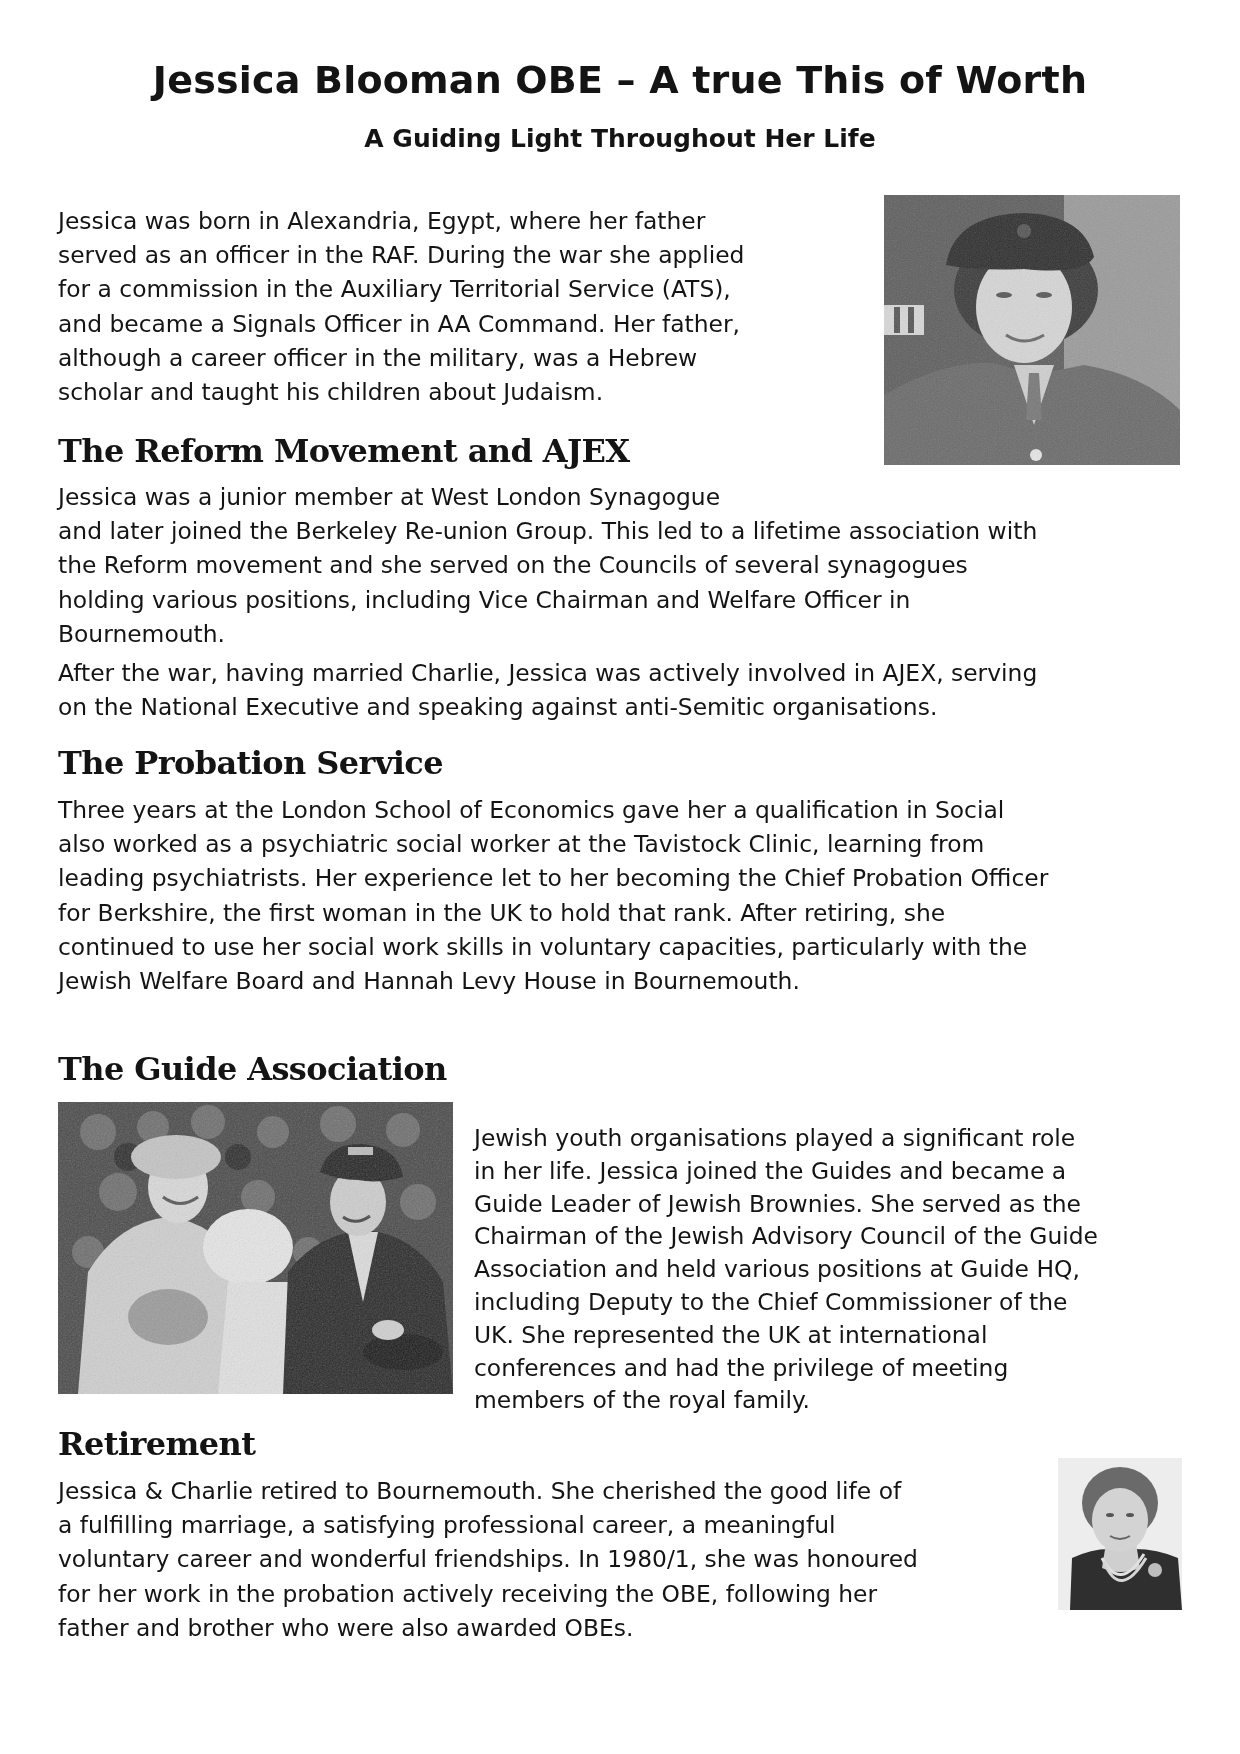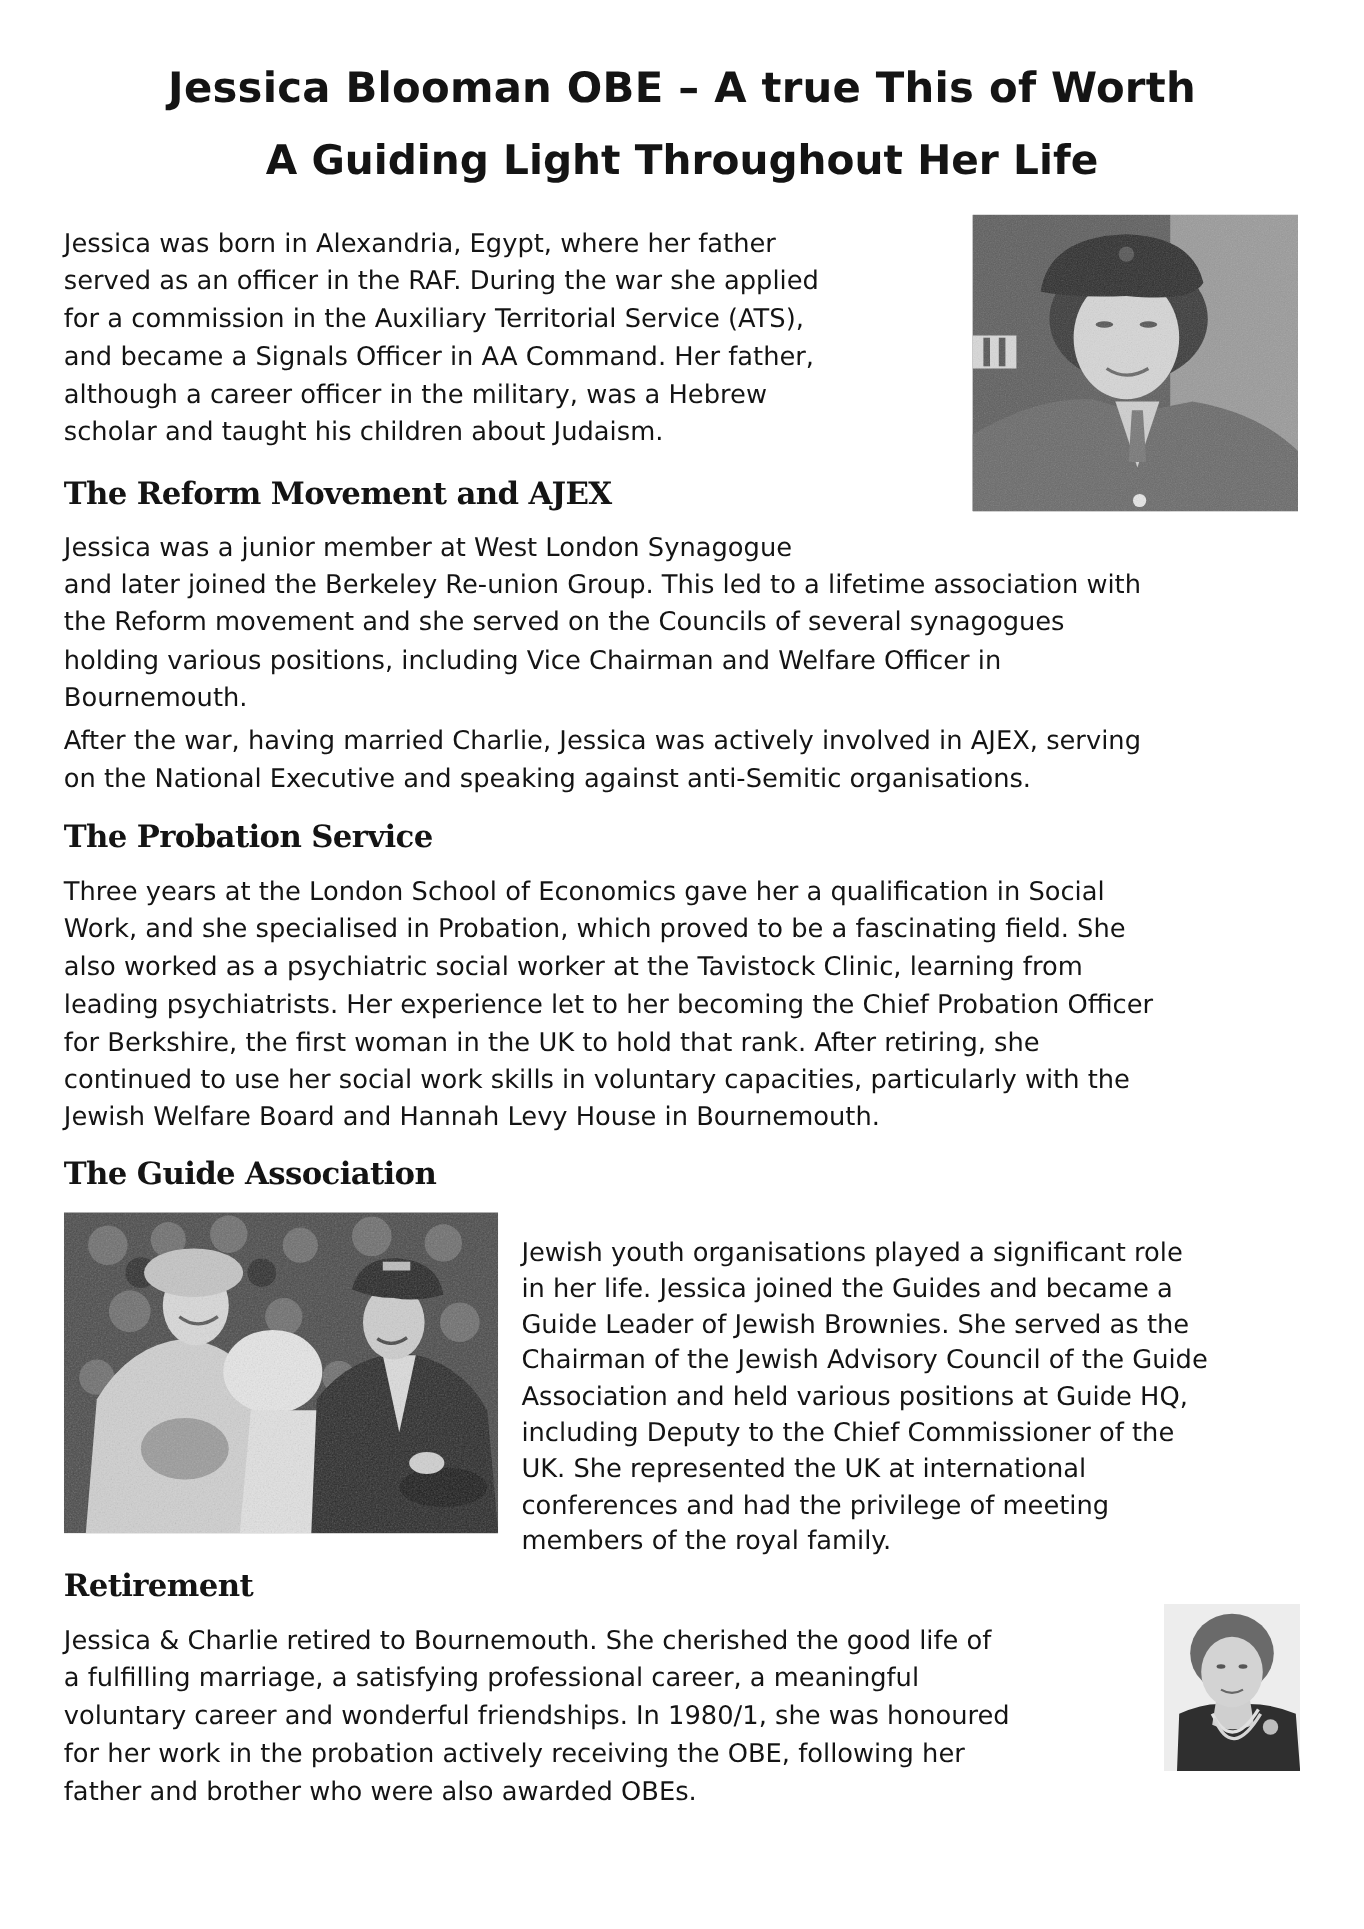--- a/index.html
+++ b/index.html
@@ -4,30 +4,30 @@
   <style>
     html, body { margin: 0; padding: 0; background: #ffffff; }
     body { width: 1240px; height: 1754px; position: relative; overflow: hidden; color: #141414; }
     .page { position: absolute; left: 0; top: 0; width: 1240px; height: 1754px; }
     .title {
       position: absolute; left: 0; top: 58px; width: 1240px; text-align: center;
       font-family: "DejaVu Sans", sans-serif; font-weight: bold; font-size: 38px; letter-spacing: 0.2px; margin: 0;
     }
     .subtitle {
       position: absolute; left: 0; top: 124px; width: 1240px; text-align: center;
-      font-family: "DejaVu Sans", sans-serif; font-weight: bold; font-size: 37px; margin: 0;
+      font-family: "DejaVu Sans", sans-serif; font-weight: bold; font-size: 25px; margin: 0;
     }
     .body-text {
       font-family: "DejaVu Sans", sans-serif; font-size: 23.4px; line-height: 34.2px; margin: 0;
       white-space: nowrap;
     }
     .body-text .line { display: block; }
     .heading {
       position: absolute; font-family: "DejaVu Serif", serif; font-weight: bold;
-      font-size: 28px; letter-spacing: -0.6px; margin: 0; white-space: nowrap;
+      font-size: 32px; letter-spacing: -0.6px; margin: 0; white-space: nowrap;
     }
     .block { position: absolute; }
     .photo { position: absolute; overflow: hidden; }
     .photo svg { display: block; width: 100%; height: 100%; }
   </style>
 </head>
 <body>
 
 <div class="page">
 
@@ -89,21 +89,20 @@
     <span class="line">Bournemouth.</span>
   </div>
   <div class="block body-text" style="left:58px; top:656px;">
     <span class="line">After the war, having married Charlie, Jessica was actively involved in AJEX, serving</span>
     <span class="line">on the National Executive and speaking against anti-Semitic organisations.</span>
   </div>
 
   <h3 class="heading" style="left:58px; top:744px;">The Probation Service</h3>
   <div class="block body-text" style="left:58px; top:793px;">
     <span class="line">Three years at the London School of Economics gave her a qualification in Social</span>
-    <span class="line">Work, and she specialised in Probation, which proved to be a fascinating field. She</span>
     <span class="line">also worked as a psychiatric social worker at the Tavistock Clinic, learning from</span>
     <span class="line">leading psychiatrists. Her experience let to her becoming the Chief Probation Officer</span>
     <span class="line">for Berkshire, the first woman in the UK to hold that rank. After retiring, she</span>
     <span class="line">continued to use her social work skills in voluntary capacities, particularly with the</span>
     <span class="line">Jewish Welfare Board and Hannah Levy House in Bournemouth.</span>
   </div>
 
   <h3 class="heading" style="left:58px; top:1050px;">The Guide Association</h3>
 
   <div class="photo" style="left:58px; top:1102px; width:395px; height:292px;" title="Black and white photo of Jessica in Guide uniform laughing with a member of the royal family">

